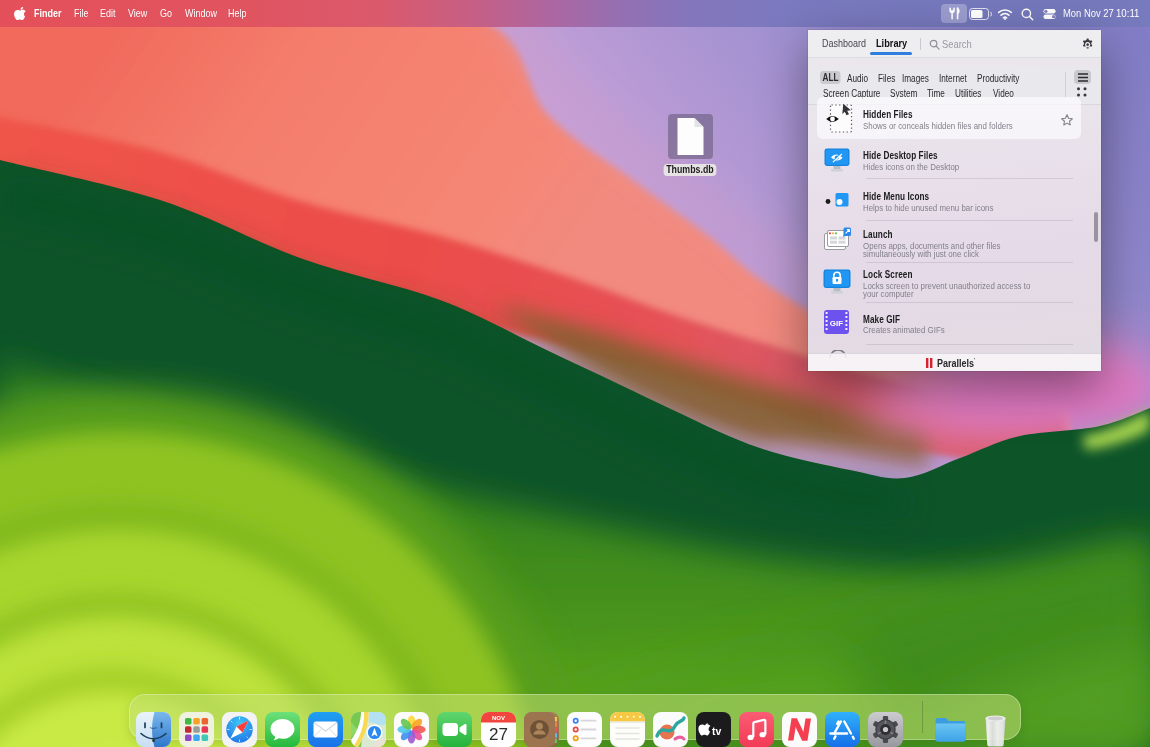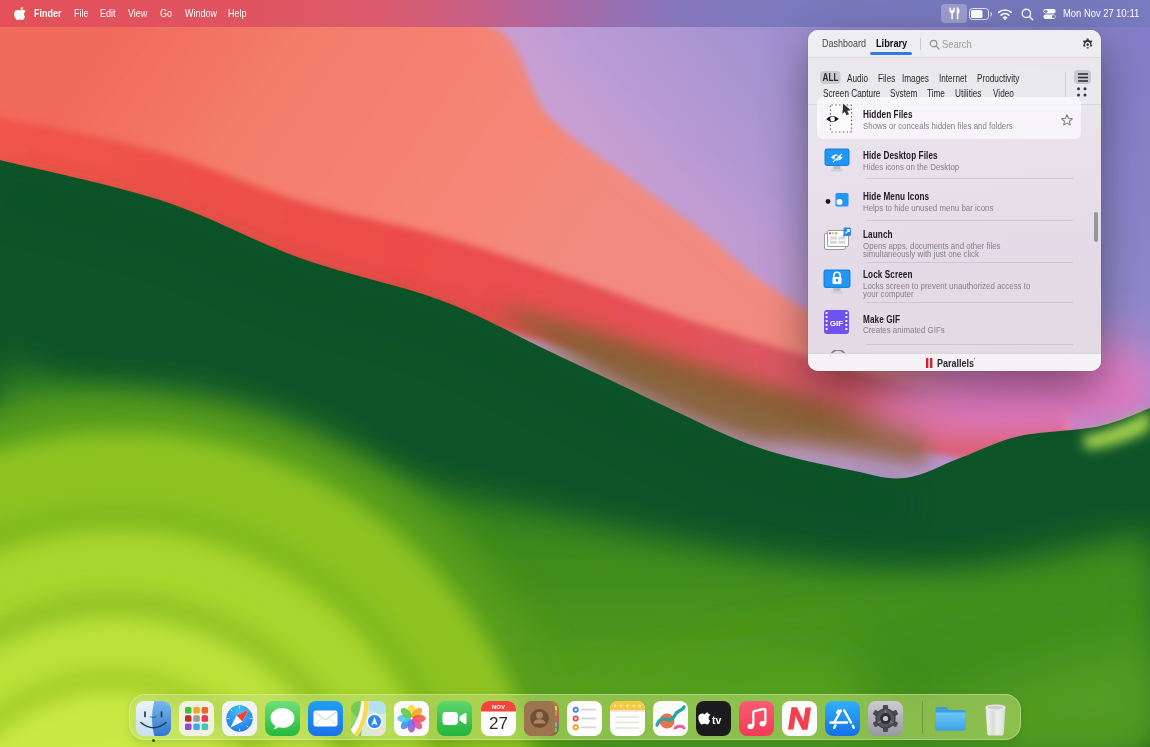--- a/index.html
+++ b/index.html
@@ -10,38 +10,38 @@
   #menubar{position:absolute;left:0;top:0;width:1150px;height:27px;z-index:30;
     background:linear-gradient(90deg,#e4505a 0%,#e05460 22%,#da5a6c 33%,#c75f85 41%,#ac67a2 48%,#9470b2 54%,#8476bc 60%,#7b79bf 68%,#7678bd 80%,#7478bb 90%,#777abd 100%);
     color:#fff;font-size:12px;}
   .mitem{position:absolute;top:6.5px;font-size:11.5px;text-shadow:0 0 2px rgba(0,0,0,.10);transform:scaleX(.78);transform-origin:0 50%;}
   #mright{position:absolute;left:0;top:0;width:1150px;height:27px;color:#fff;}
   
   .dicon{position:absolute;width:90px;text-align:center;z-index:5;}
   .dsel{margin:0 auto;width:45px;height:45px;border-radius:4px;background:rgba(82,76,100,.47);display:flex;align-items:center;justify-content:center;}
   .dlabel{margin:2px auto 0;display:inline-block;background:rgba(233,231,228,.93);border-radius:4px;padding:0px 3px 1px;font-size:10px;font-weight:bold;color:#1c1c1e;transform:scaleX(.88);}
   
-  #win{position:absolute;left:808px;top:30px;width:293px;height:341px;z-index:40;border-radius:10px;
+  #win{position:absolute;left:808px;top:30px;width:293px;height:341px;z-index:40;border-radius:0;
     box-shadow:0 18px 45px rgba(0,0,0,.42), 0 0 1px rgba(0,0,0,.35);
     background:linear-gradient(175deg,#ebe8ed 0%,#eae5ec 25%,#e8dfea 45%,#e5dbe8 65%,#e4dae5 82%,#e2dbe2 100%);
     overflow:hidden;font-family:"Liberation Sans",sans-serif;}
   #tabbar{position:absolute;left:0;top:0;right:0;height:27px;background:#eeedf0;border-bottom:1px solid #dddce0;}
   #filters{position:absolute;left:0;top:38px;right:0;height:36px;background:#e9e8ec;border-bottom:1px solid #d8d7db;font-size:10px;color:#2a2a2e;}
   .chip{position:absolute;white-space:nowrap;transform:scaleX(.82);transform-origin:0 50%;}
   .rtitle{position:absolute;font-size:10.5px;font-weight:bold;color:#1b1b1d;white-space:nowrap;transform:scaleX(.78);transform-origin:0 50%;letter-spacing:.1px;}
   .rdesc{position:absolute;font-size:9.3px;color:#82808a;line-height:8px;white-space:nowrap;transform:scaleX(.85);transform-origin:0 50%;}
   .rsep{position:absolute;left:58px;width:207px;height:1px;background:rgba(125,115,130,.20);}
   .ricon{position:absolute;}
   #footer{position:absolute;left:0;right:0;top:323px;height:18px;background:rgba(247,244,247,.9);border-top:1px solid rgba(150,140,155,.28);
     display:flex;align-items:center;justify-content:center;}
   
   #dock{position:absolute;left:129px;top:694px;width:892px;height:46px;z-index:20;border-radius:16px;
     background:rgba(195,224,120,.52);
     box-shadow:inset 0 0 0 1px rgba(255,255,255,.30), 0 4px 10px rgba(30,60,10,.15);}
-  .di{position:absolute;top:7px;width:21px;height:35px;}
+  .di{position:absolute;top:18px;width:21px;height:35px;}
 </style>
 </head>
 <body>
 <div id="screen">
   <svg id="wall" width="1150" height="747" viewBox="0 0 1150 747">
     <defs>
       <linearGradient id="gpurp" x1="1150" y1="40" x2="680" y2="400" gradientUnits="userSpaceOnUse">
         <stop offset="0" stop-color="#827dc6"></stop>
         <stop offset="0.35" stop-color="#948ace"></stop>
         <stop offset="0.65" stop-color="#af97d3"></stop>
@@ -160,20 +160,29 @@
           <rect x="0.5" y="0.8" width="14" height="5.2" rx="2.6" fill="#fff"></rect>
           <circle cx="3.3" cy="3.4" r="1.9" fill="#8b82c4"></circle>
           <rect x="0.5" y="7" width="14" height="5.2" rx="2.6" fill="#fff"></rect>
           <circle cx="12.2" cy="9.6" r="1.9" fill="#8b82c4"></circle>
         </svg>
       <span style="position:absolute;left:1063px;top:6.5px;font-size:11.5px;transform:scaleX(.82);transform-origin:0 0;white-space:nowrap;">Mon Nov 27</span>
       <span style="position:absolute;left:1116px;top:6.5px;font-size:11.5px;transform:scaleX(.84);transform-origin:0 0;">10:11</span>
     </div>
   </div>
 
+  <div class="dicon" style="left:645px;top:114px;">
+    <div class="dsel">
+      <svg width="29" height="39" viewBox="0 0 29 39">
+        <path d="M1.5,1 L18.5,1 L27.5,10 L27.5,38 L1.5,38 Z" fill="#fdfdfd"></path>
+        <path d="M18.5,1 L18.5,10 L27.5,10 Z" fill="#e3e3e5"></path>
+      </svg>
+    </div>
+    <div class="dlabel">Thumbs.db</div>
+  </div>
 
   <div id="win">
     <div id="tabbar">
       <span style="position:absolute;left:14px;top:7px;font-size:11.5px;color:#47474c;transform:scaleX(.78);transform-origin:0 0;">Dashboard</span>
       <span style="position:absolute;left:68px;top:7px;font-size:11.5px;font-weight:bold;color:#101012;transform:scaleX(.8);transform-origin:0 0;">Library</span>
       <span style="position:absolute;left:62px;top:22px;width:42px;height:3px;border-radius:2px;background:#2f7dde;"></span>
       <span style="position:absolute;left:112px;top:8px;width:1px;height:12px;background:#c9c8cd;"></span>
       <svg width="11" height="11" viewBox="0 0 12 12" style="position:absolute;left:121px;top:9px;">
           <circle cx="5" cy="5" r="3.6" fill="none" stroke="#8e8e94" stroke-width="1.3"></circle>
           <path d="M7.8,7.8 L11,11" stroke="#8e8e94" stroke-width="1.3" stroke-linecap="round"></path>

